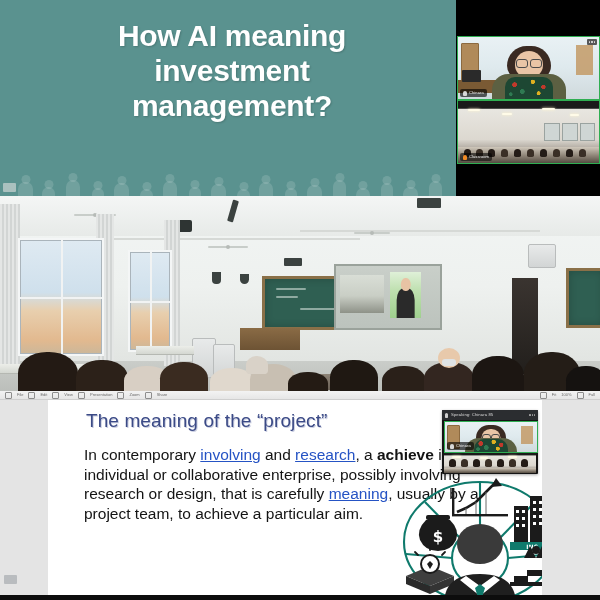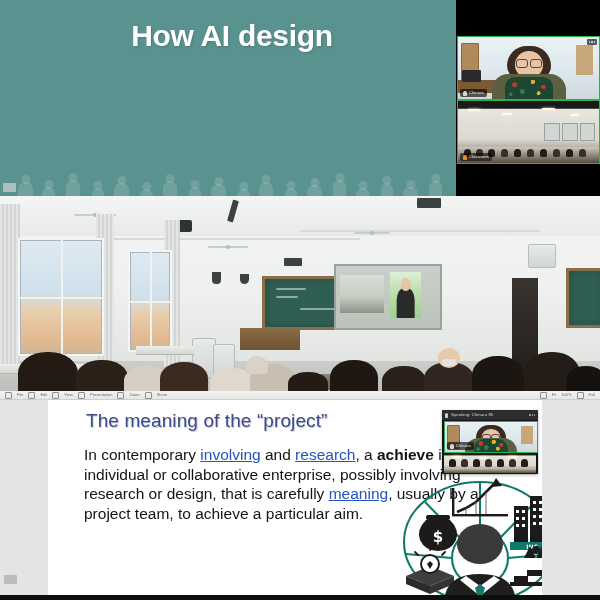--- a/index.html
+++ b/index.html
@@ -152,21 +152,23 @@
 </style>
 </head>
 <body>
 
 <div class="screen">
 
   <div class="top-region">
 
     <div class="title-slide">
       <div class="title-text">
-        <div>How AI design</div>
+        <div>How AI meaning</div>
+        <div>investment</div>
+        <div>management?</div>
       </div>
       <div class="crowd">
         <i style="left:18px;width:15px;height:20px;"></i>
         <i style="left:42px;width:13px;height:15px;"></i>
         <i style="left:66px;width:14px;height:22px;"></i>
         <i style="left:92px;width:12px;height:14px;"></i>
         <i style="left:114px;width:15px;height:19px;"></i>
         <i style="left:140px;width:13px;height:13px;"></i>
         <i style="left:163px;width:14px;height:21px;"></i>
         <i style="left:189px;width:12px;height:15px;"></i>

